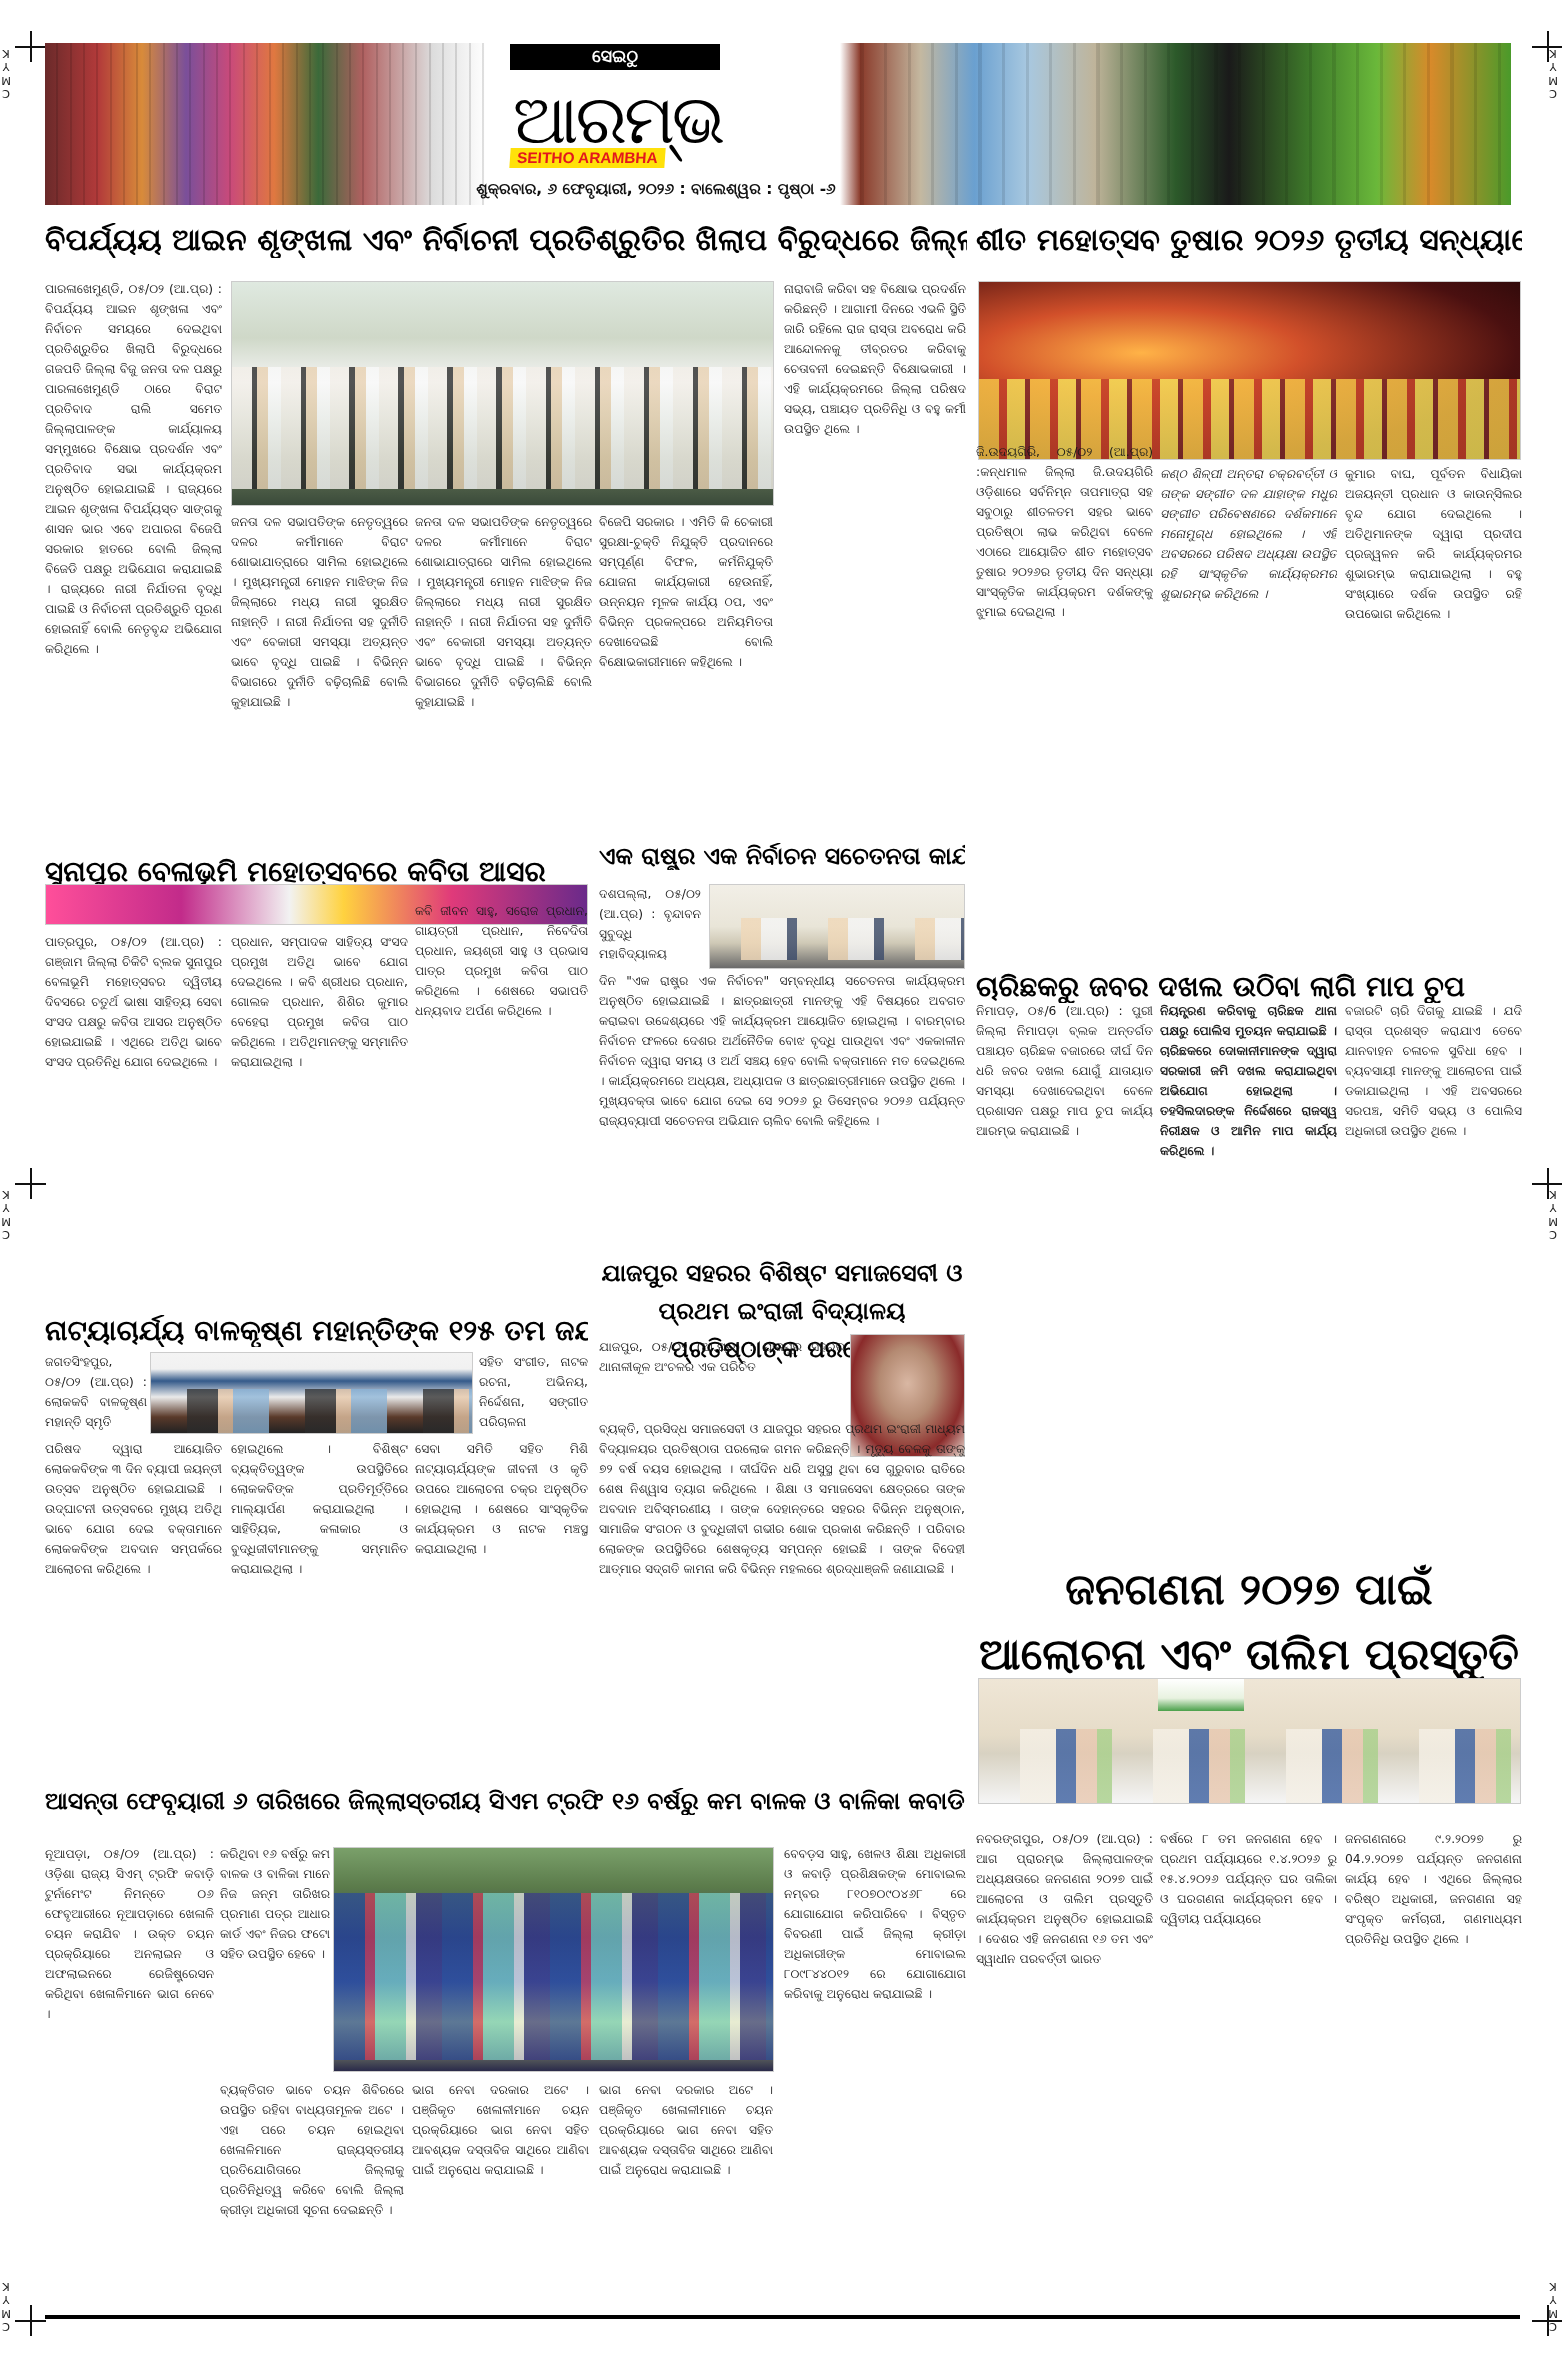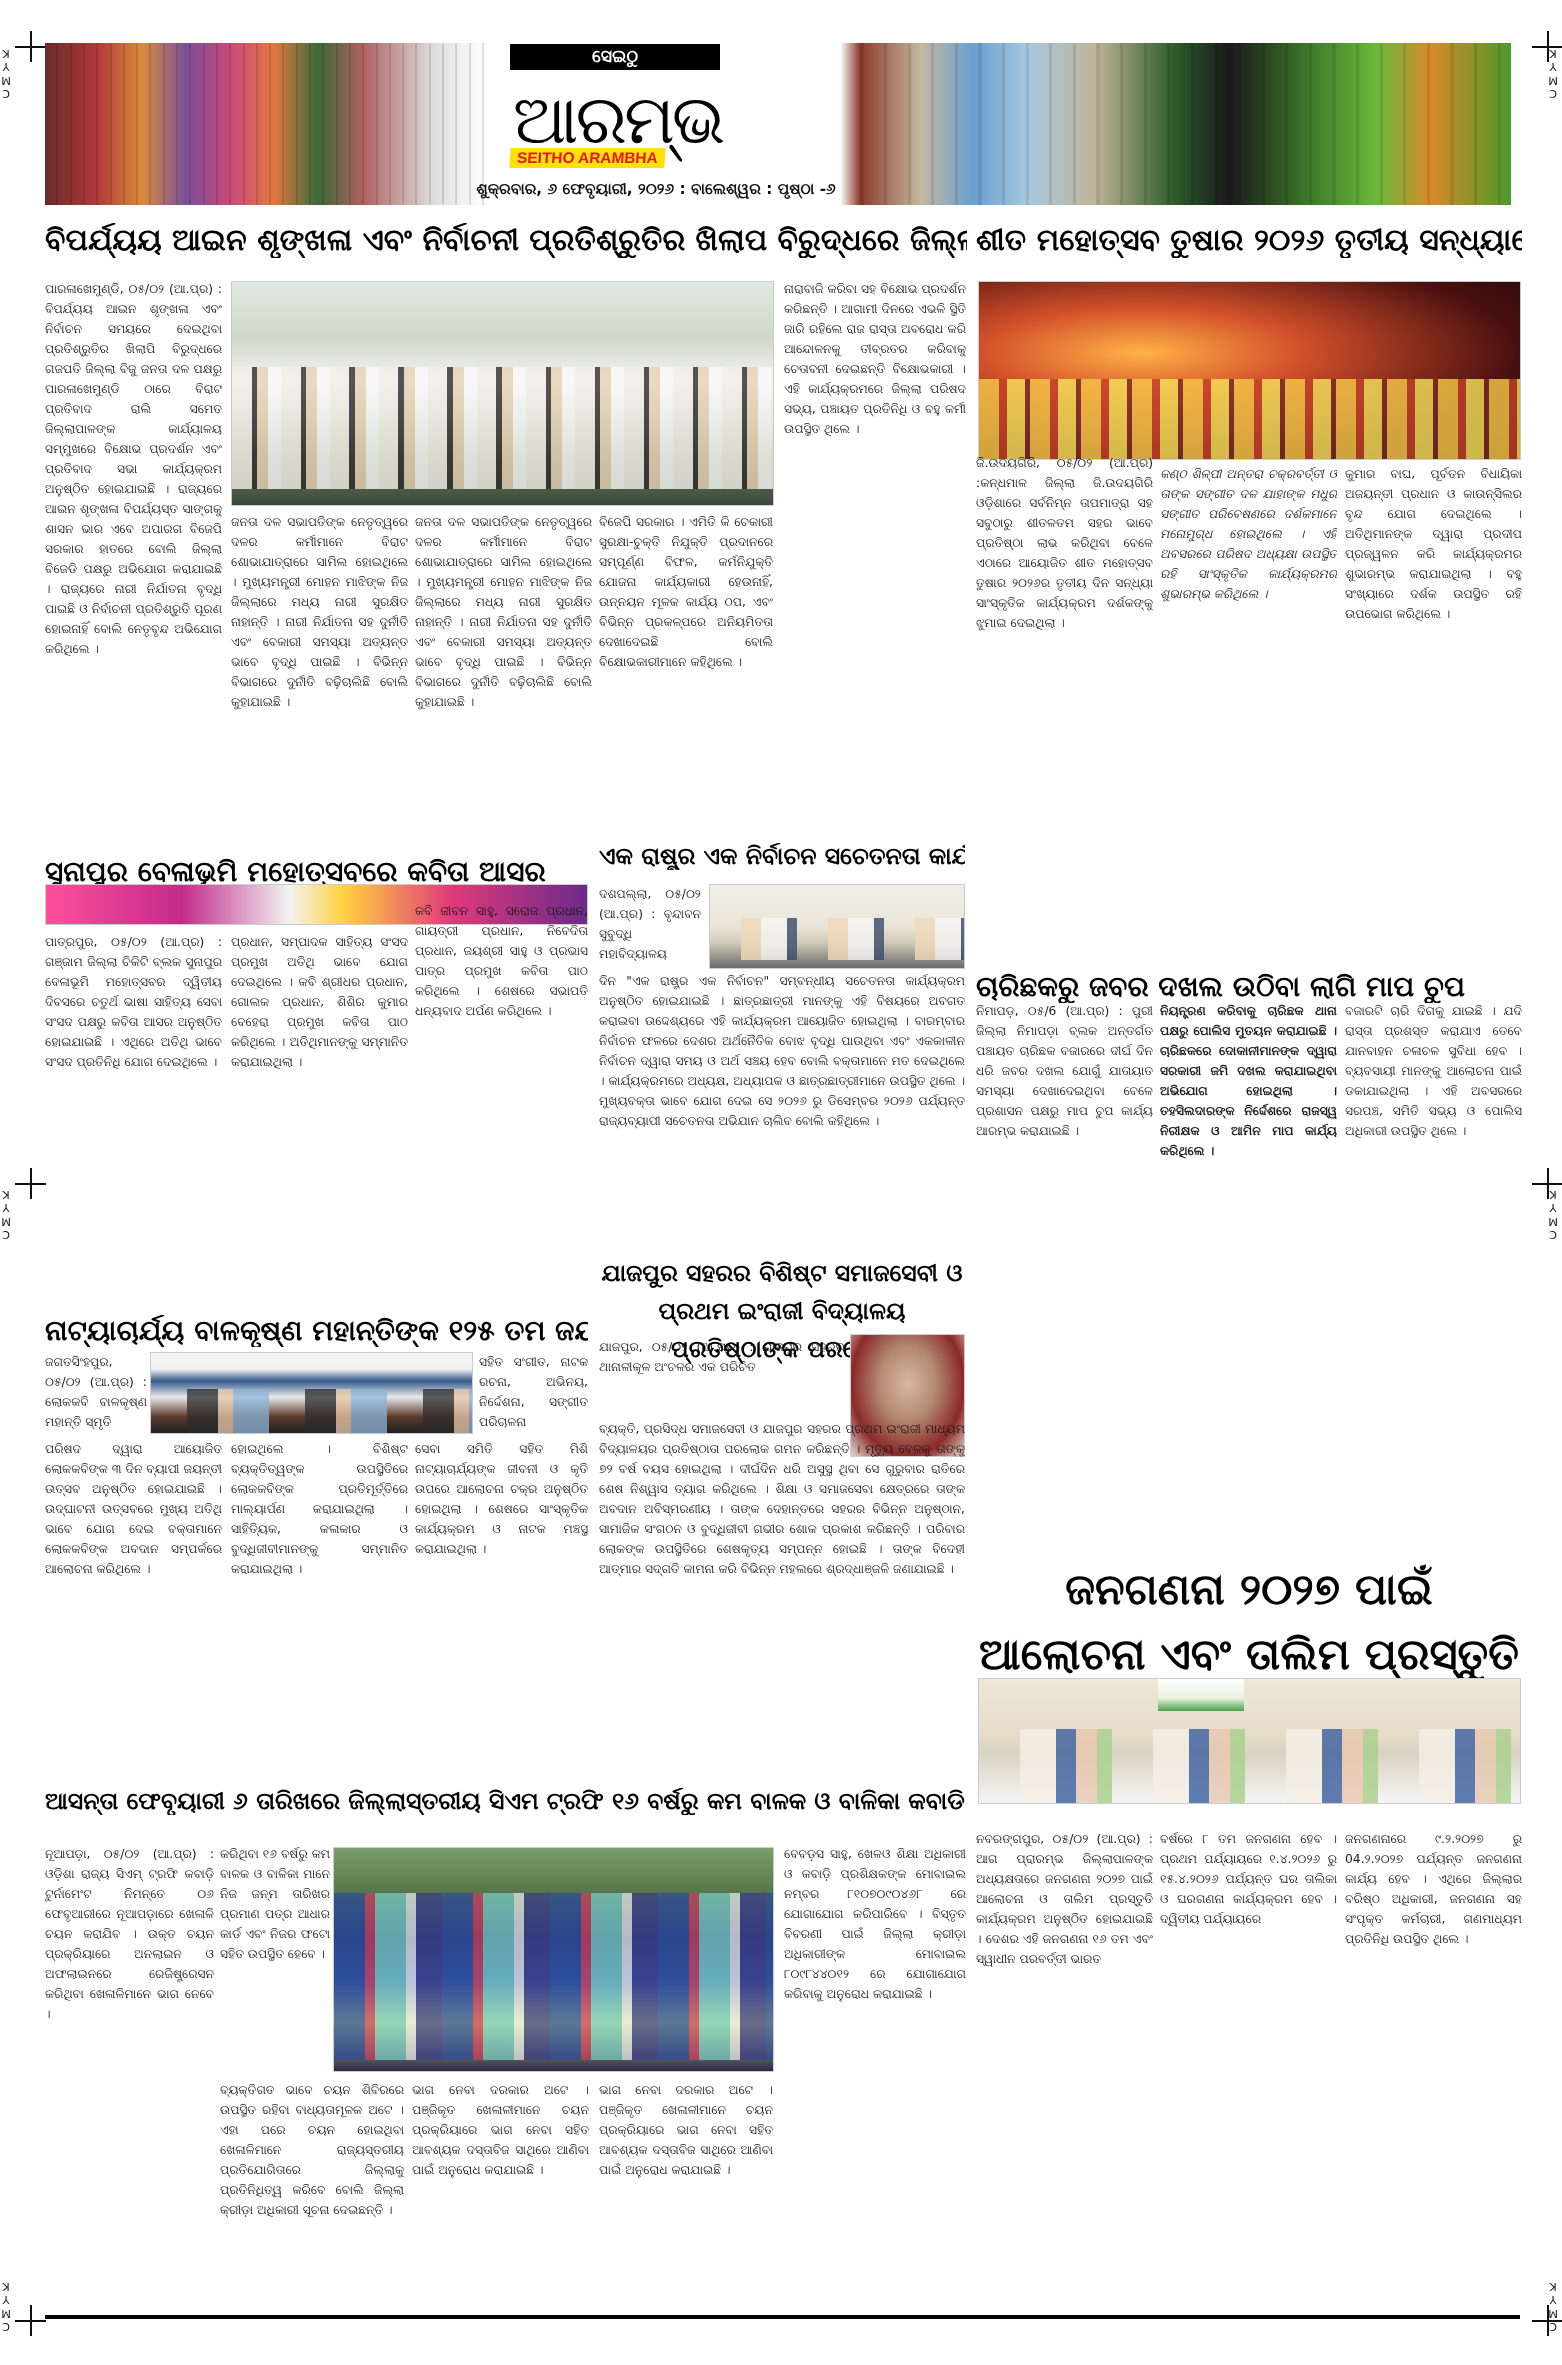--- a/index.html
+++ b/index.html
@@ -145,21 +145,21 @@
   <div class="photo ph-protest" style="left:231px;top:281px;width:543px;height:225px;"></div>
   <div class="col" style="left:231px;top:512px;width:177px;height:318px;">ଜନତା ଦଳ ସଭାପତିଙ୍କ ନେତୃତ୍ୱରେ ଦଳର କର୍ମୀମାନେ ବିରାଟ ଶୋଭାଯାତ୍ରାରେ ସାମିଲ ହୋଇଥିଲେ । ମୁଖ୍ୟମନ୍ତ୍ରୀ ମୋହନ ମାଝିଙ୍କ ନିଜ ଜିଲ୍ଲାରେ ମଧ୍ୟ ନାରୀ ସୁରକ୍ଷିତ ନାହାନ୍ତି । ନାରୀ ନିର୍ଯାତନା ସହ ଦୁର୍ନୀତି ଏବଂ ବେକାରୀ ସମସ୍ୟା ଅତ୍ୟନ୍ତ ଭାବେ ବୃଦ୍ଧି ପାଇଛି । ବିଭିନ୍ନ ବିଭାଗରେ ଦୁର୍ନୀତି ବଢ଼ିଚାଲିଛି ବୋଲି କୁହାଯାଇଛି ।</div>
   <div class="col" style="left:415px;top:512px;width:177px;height:318px;">ଜନତା ଦଳ ସଭାପତିଙ୍କ ନେତୃତ୍ୱରେ ଦଳର କର୍ମୀମାନେ ବିରାଟ ଶୋଭାଯାତ୍ରାରେ ସାମିଲ ହୋଇଥିଲେ । ମୁଖ୍ୟମନ୍ତ୍ରୀ ମୋହନ ମାଝିଙ୍କ ନିଜ ଜିଲ୍ଲାରେ ମଧ୍ୟ ନାରୀ ସୁରକ୍ଷିତ ନାହାନ୍ତି । ନାରୀ ନିର୍ଯାତନା ସହ ଦୁର୍ନୀତି ଏବଂ ବେକାରୀ ସମସ୍ୟା ଅତ୍ୟନ୍ତ ଭାବେ ବୃଦ୍ଧି ପାଇଛି । ବିଭିନ୍ନ ବିଭାଗରେ ଦୁର୍ନୀତି ବଢ଼ିଚାଲିଛି ବୋଲି କୁହାଯାଇଛି ।</div>
   <div class="col" style="left:599px;top:512px;width:174px;height:318px;">ବିଜେପି ସରକାର । ଏମିତି କି ଚେକାରୀ ସୁରକ୍ଷା-ଚୁକ୍ତି ନିଯୁକ୍ତି ପ୍ରଦାନରେ ସମ୍ପୂର୍ଣ୍ଣ ବିଫଳ, କର୍ମନିଯୁକ୍ତି ଯୋଜନା କାର୍ଯ୍ୟକାରୀ ହେଉନାହିଁ, ଉନ୍ନୟନ ମୂଳକ କାର୍ଯ୍ୟ ଠପ, ଏବଂ ବିଭିନ୍ନ ପ୍ରକଳ୍ପରେ ଅନିୟମିତତା ଦେଖାଦେଇଛି ବୋଲି ବିକ୍ଷୋଭକାରୀମାନେ କହିଥିଲେ ।</div>
   <div class="col" style="left:784px;top:279px;width:182px;height:551px;">ନାରାବାଜି କରିବା ସହ ବିକ୍ଷୋଭ ପ୍ରଦର୍ଶନ କରିଛନ୍ତି । ଆଗାମୀ ଦିନରେ ଏଭଳି ସ୍ଥିତି ଜାରି ରହିଲେ ରାଜ ରାସ୍ତା ଅବରୋଧ କରି ଆନ୍ଦୋଳନକୁ ତୀବ୍ରତର କରିବାକୁ ଚେତାବନୀ ଦେଇଛନ୍ତି ବିକ୍ଷୋଭକାରୀ । ଏହି କାର୍ଯ୍ୟକ୍ରମରେ ଜିଲ୍ଲା ପରିଷଦ ସଭ୍ୟ, ପଞ୍ଚାୟତ ପ୍ରତିନିଧି ଓ ବହୁ କର୍ମୀ ଉପସ୍ଥିତ ଥିଲେ ।</div>
 </article>
 
 <article>
   <h1 class="hl hl-xl" style="left:976px;top:223px;width:546px;">ଶୀତ ମହୋତ୍ସବ ତୁଷାର ୨୦୨୬ ତୃତୀୟ ସନ୍ଧ୍ୟାରେ ଝୁମିଲେ ଦର୍ଶକ</h1>
   <div class="photo ph-festival" style="left:978px;top:281px;width:543px;height:179px;"></div>
-  <div class="col" style="left:976px;top:453px;width:177px;height:484px;">ଜି.ଉଦୟଗିରି, ୦୫/୦୨ (ଆ.ପ୍ର) :କନ୍ଧମାଳ ଜିଲ୍ଲା ଜି.ଉଦୟଗିରି ଓଡ଼ିଶାରେ ସର୍ବନିମ୍ନ ତାପମାତ୍ରା ସହ ସବୁଠାରୁ ଶୀତଳତମ ସହର ଭାବେ ପ୍ରତିଷ୍ଠା ଲାଭ କରିଥିବା ବେଳେ ଏଠାରେ ଆୟୋଜିତ ଶୀତ ମହୋତ୍ସବ ତୁଷାର ୨୦୨୬ର ତୃତୀୟ ଦିନ ସନ୍ଧ୍ୟା ସାଂସ୍କୃତିକ କାର୍ଯ୍ୟକ୍ରମ ଦର୍ଶକଙ୍କୁ ଝୁମାଇ ଦେଇଥିଲା ।</div>
+  <div class="col" style="left:976px;top:442px;width:177px;height:484px;">ଜି.ଉଦୟଗିରି, ୦୫/୦୨ (ଆ.ପ୍ର) :କନ୍ଧମାଳ ଜିଲ୍ଲା ଜି.ଉଦୟଗିରି ଓଡ଼ିଶାରେ ସର୍ବନିମ୍ନ ତାପମାତ୍ରା ସହ ସବୁଠାରୁ ଶୀତଳତମ ସହର ଭାବେ ପ୍ରତିଷ୍ଠା ଲାଭ କରିଥିବା ବେଳେ ଏଠାରେ ଆୟୋଜିତ ଶୀତ ମହୋତ୍ସବ ତୁଷାର ୨୦୨୬ର ତୃତୀୟ ଦିନ ସନ୍ଧ୍ୟା ସାଂସ୍କୃତିକ କାର୍ଯ୍ୟକ୍ରମ ଦର୍ଶକଙ୍କୁ ଝୁମାଇ ଦେଇଥିଲା ।</div>
   <div class="col" style="left:1160px;top:464px;width:177px;height:484px;font-style:italic;">କଣ୍ଠ ଶିଳ୍ପୀ ଅନ୍ତରା ଚକ୍ରବର୍ତ୍ତୀ ଓ ତାଙ୍କ ସଙ୍ଗୀତ ଦଳ ଯାହାଙ୍କ ମଧୁର ସଙ୍ଗୀତ ପରିବେଷଣରେ ଦର୍ଶକମାନେ ମନୋମୁଗ୍ଧ ହୋଇଥିଲେ । ଏହି ଅବସରରେ ପରିଷଦ ଅଧ୍ୟକ୍ଷା ଉପସ୍ଥିତ ରହି ସାଂସ୍କୃତିକ କାର୍ଯ୍ୟକ୍ରମର ଶୁଭାରମ୍ଭ କରିଥିଲେ ।</div>
   <div class="col" style="left:1345px;top:464px;width:177px;height:484px;">କୁମାର ବାଘ, ପୂର୍ବତନ ବିଧାୟିକା ଅଜୟନ୍ତୀ ପ୍ରଧାନ ଓ କାଉନ୍ସିଲର ବୃନ୍ଦ ଯୋଗ ଦେଇଥିଲେ । ଅତିଥିମାନଙ୍କ ଦ୍ୱାରା ପ୍ରଦୀପ ପ୍ରଜ୍ୱଳନ କରି କାର୍ଯ୍ୟକ୍ରମର ଶୁଭାରମ୍ଭ କରାଯାଇଥିଲା । ବହୁ ସଂଖ୍ୟାରେ ଦର୍ଶକ ଉପସ୍ଥିତ ରହି ଉପଭୋଗ କରିଥିଲେ ।</div>
 </article>
 
 <article>
   <h1 class="hl hl-l" style="left:45px;top:840px;width:543px;">ସୁନାପୁର ବେଳାଭୂମି ମହୋତ୍ସବରେ କବିତା ଆସର</h1>
   <div class="photo ph-sunapur" style="left:45px;top:884px;width:543px;height:41px;"></div>
   <div class="col" style="left:45px;top:932px;width:177px;height:318px;">ପାତ୍ରପୁର, ୦୫/୦୨ (ଆ.ପ୍ର) : ଗଞ୍ଜାମ ଜିଲ୍ଲା ଚିକିଟି ବ୍ଲକ ସୁନାପୁର ବେଳାଭୂମି ମହୋତ୍ସବର ଦ୍ୱିତୀୟ ଦିବସରେ ଚତୁର୍ଥ ଭାଷା ସାହିତ୍ୟ ସେବା ସଂସଦ ପକ୍ଷରୁ କବିତା ଆସର ଅନୁଷ୍ଠିତ ହୋଇଯାଇଛି । ଏଥିରେ ଅତିଥି ଭାବେ ସଂସଦ ପ୍ରତିନିଧି ଯୋଗ ଦେଇଥିଲେ ।</div>
   <div class="col" style="left:231px;top:932px;width:177px;height:318px;">ପ୍ରଧାନ, ସମ୍ପାଦକ ସାହିତ୍ୟ ସଂସଦ ପ୍ରମୁଖ ଅତିଥି ଭାବେ ଯୋଗ ଦେଇଥିଲେ । କବି ଶ୍ରୀଧର ପ୍ରଧାନ, ଗୋଲକ ପ୍ରଧାନ, ଶିଶିର କୁମାର ବେହେରା ପ୍ରମୁଖ କବିତା ପାଠ କରିଥିଲେ । ଅତିଥିମାନଙ୍କୁ ସମ୍ମାନିତ କରାଯାଇଥିଲା ।</div>
   <div class="col" style="left:415px;top:901px;width:173px;height:318px;">କବି ଜୀବନ ସାହୁ, ସରୋଜ ପ୍ରଧାନ, ଗାୟତ୍ରୀ ପ୍ରଧାନ, ନିବେଦିତା ପ୍ରଧାନ, ଜୟଶ୍ରୀ ସାହୁ ଓ ପ୍ରଭାସ ପାତ୍ର ପ୍ରମୁଖ କବିତା ପାଠ କରିଥିଲେ । ଶେଷରେ ସଭାପତି ଧନ୍ୟବାଦ ଅର୍ପଣ କରିଥିଲେ ।</div>

